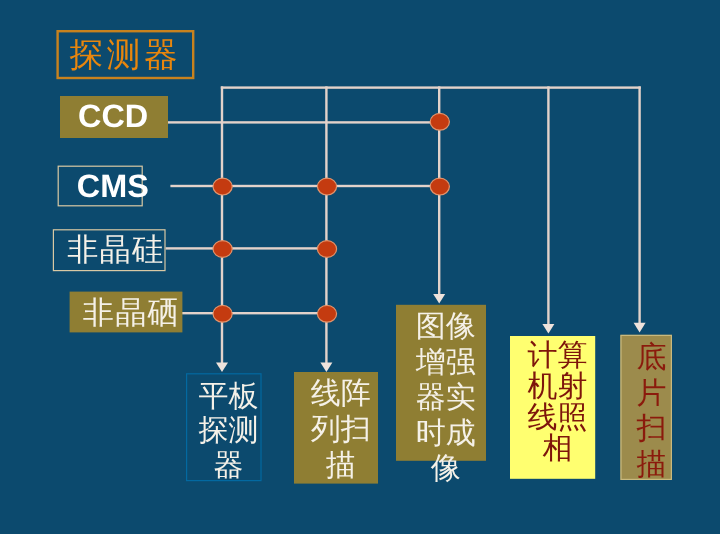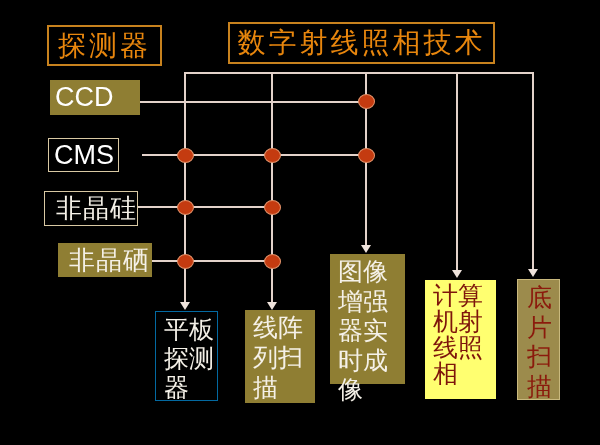--- a/index.html
+++ b/index.html
@@ -2,36 +2,36 @@
 <html><head>
 <meta charset="utf-8">
 <style>
   html,body{margin:0;padding:0;}
   body{
     width:600px;height:445px;
     background:#7F0D0D;
     font-family:"DejaVu Serif","Liberation Serif",serif;
     overflow:hidden;
   }
-  .slide{position:relative;width:600px;height:445px;background:#000000;}
+  .slide{position:relative;width:600px;height:445px;background:#0c4a6e;text-align:center;}
   .box{position:absolute;box-sizing:border-box;}
 
   
   .title-box{
     border:2px solid #C8821E;
     color:#E8860D;
     font-size:28px;
     display:flex;align-items:center;justify-content:center;
     letter-spacing:3px;
     white-space:nowrap;
   }
 
   
   .det{color:#FFFFFF;display:flex;align-items:center;}
-  .det-sans{font-family:"Liberation Sans","DejaVu Sans",sans-serif;font-size:27px;padding-left:5px;}
+  .det-sans{font-family:"Liberation Sans","DejaVu Sans",sans-serif;font-size:27px;padding-left:15px;font-weight:bold;}
   .det-serif{font-size:26px;padding-left:11px;letter-spacing:1px;color:#F5F1E8;}
   .olive{background:#8F7E33;}
   .outlined{border:1px solid #D9C9A4;}
 
   
   .tech{
     font-size:25px;
     line-height:29.5px;
     white-space:pre-line;
     color:#F5F1E8;
@@ -60,23 +60,20 @@
     background:#C43B10;border:1px solid #E2936B;box-sizing:border-box;
   }
 </style>
 </head>
 <body>
 
 <div class="slide">
 
   <div class="box title-box" style="left:47px;top:25px;width:115px;height:41px;">
     <span>探测器</span>
-  </div>
-  <div class="box title-box" style="left:228px;top:22px;width:267px;height:42px;">
-    <span>数字射线照相技术</span>
   </div>
 
   <div class="hline" style="left:184px;top:72px;width:350px;"></div>
   <div class="hline" style="left:140px;top:101px;width:227px;"></div>
   <div class="hline" style="left:142px;top:154px;width:225px;"></div>
   <div class="hline" style="left:138px;top:206px;width:135px;"></div>
   <div class="hline" style="left:141px;top:260px;width:132px;"></div>
 
   <div class="vline" style="left:184px;top:72px;height:231px;"></div>
   <div class="vline" style="left:271px;top:72px;height:231px;"></div>

